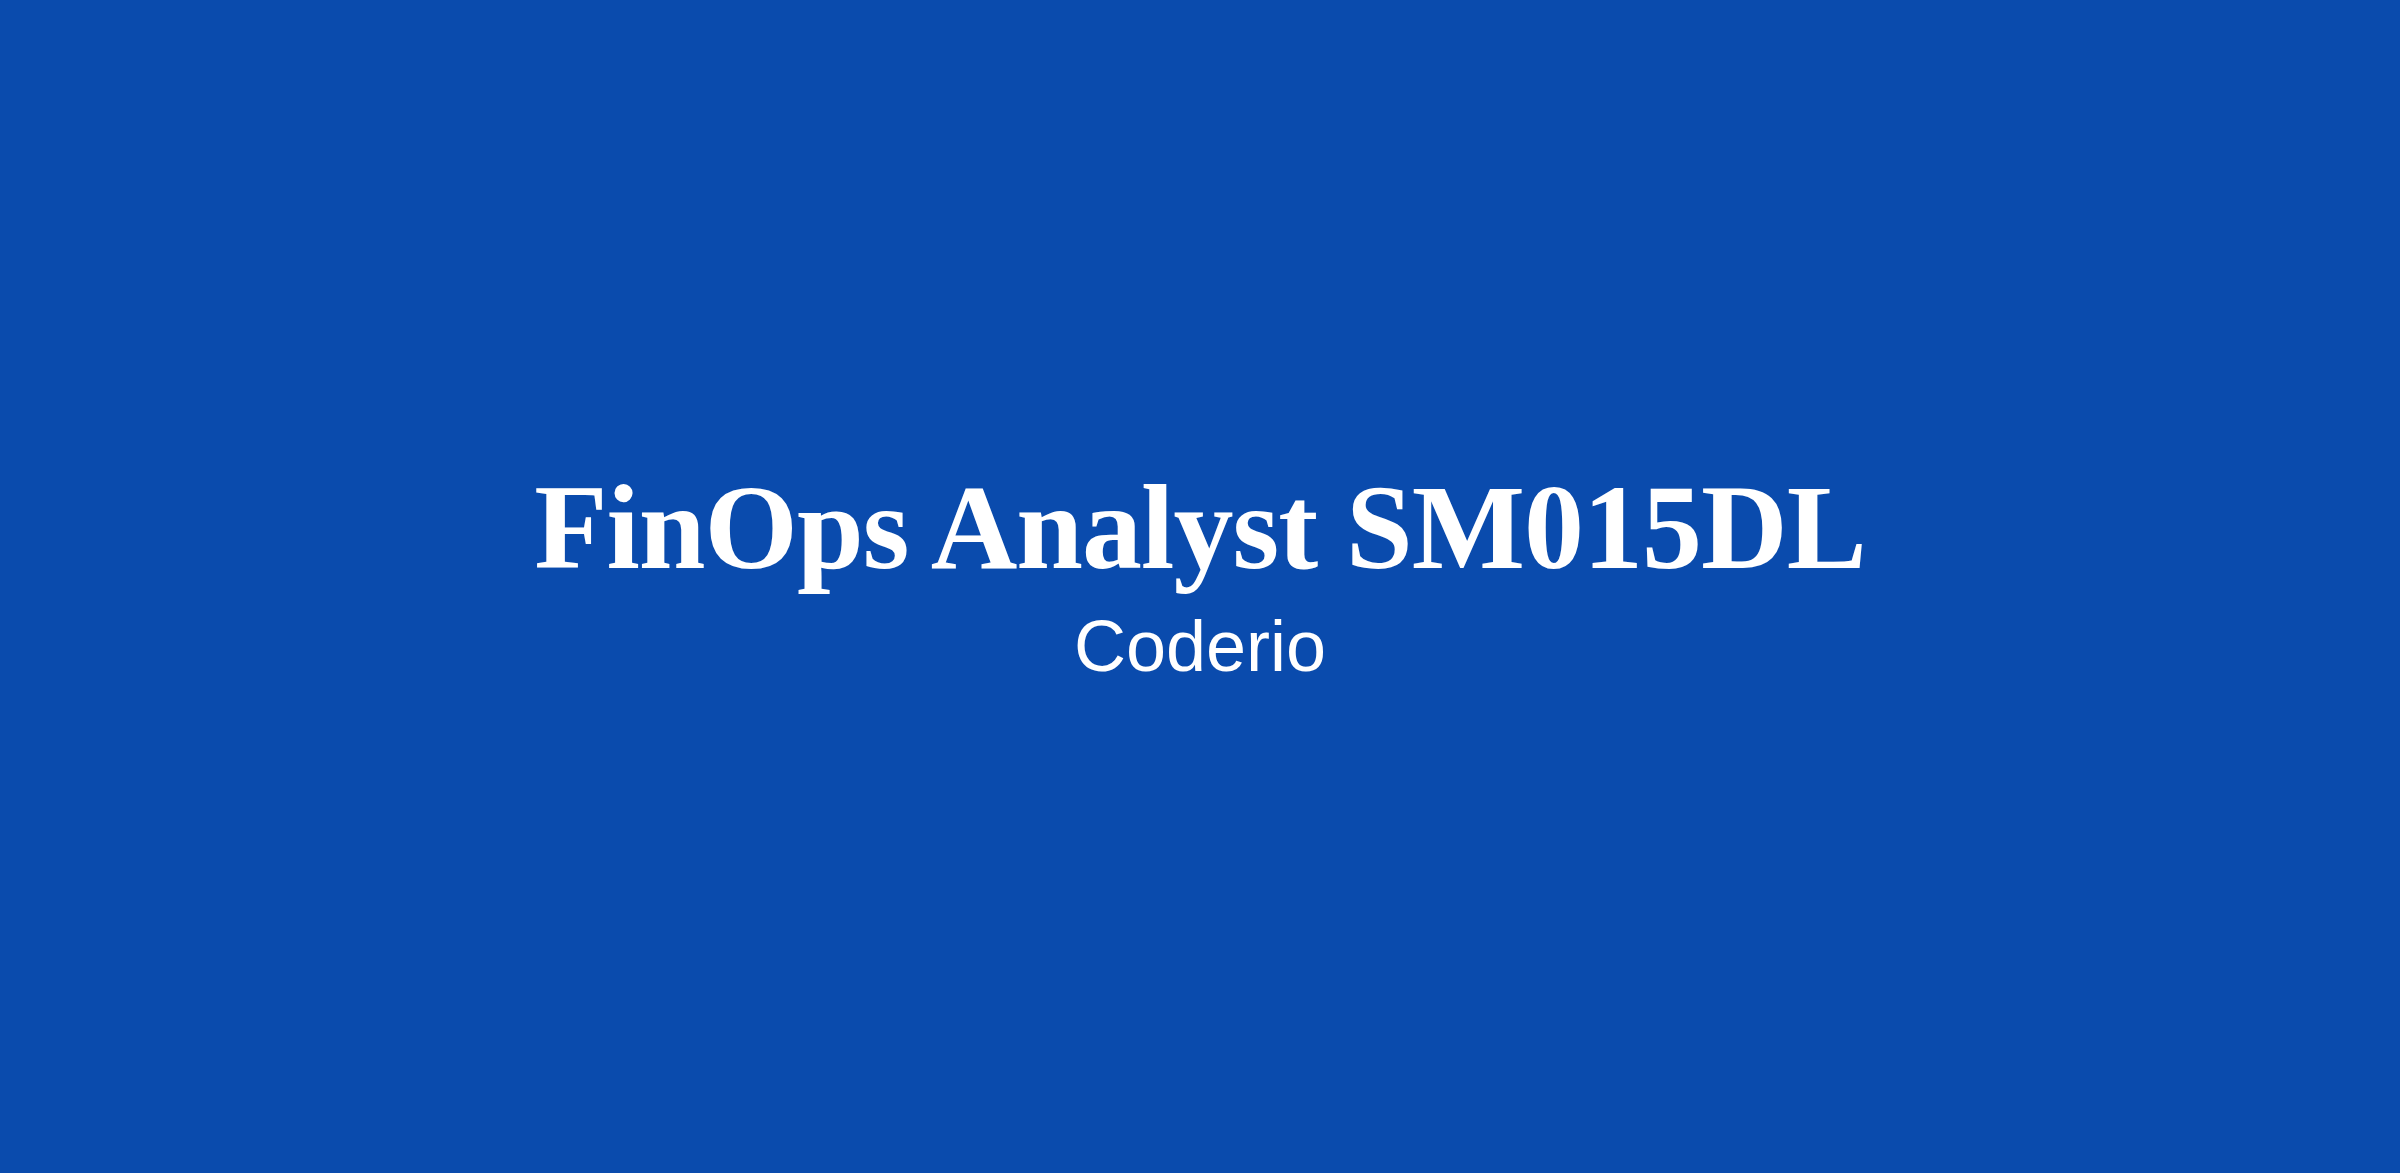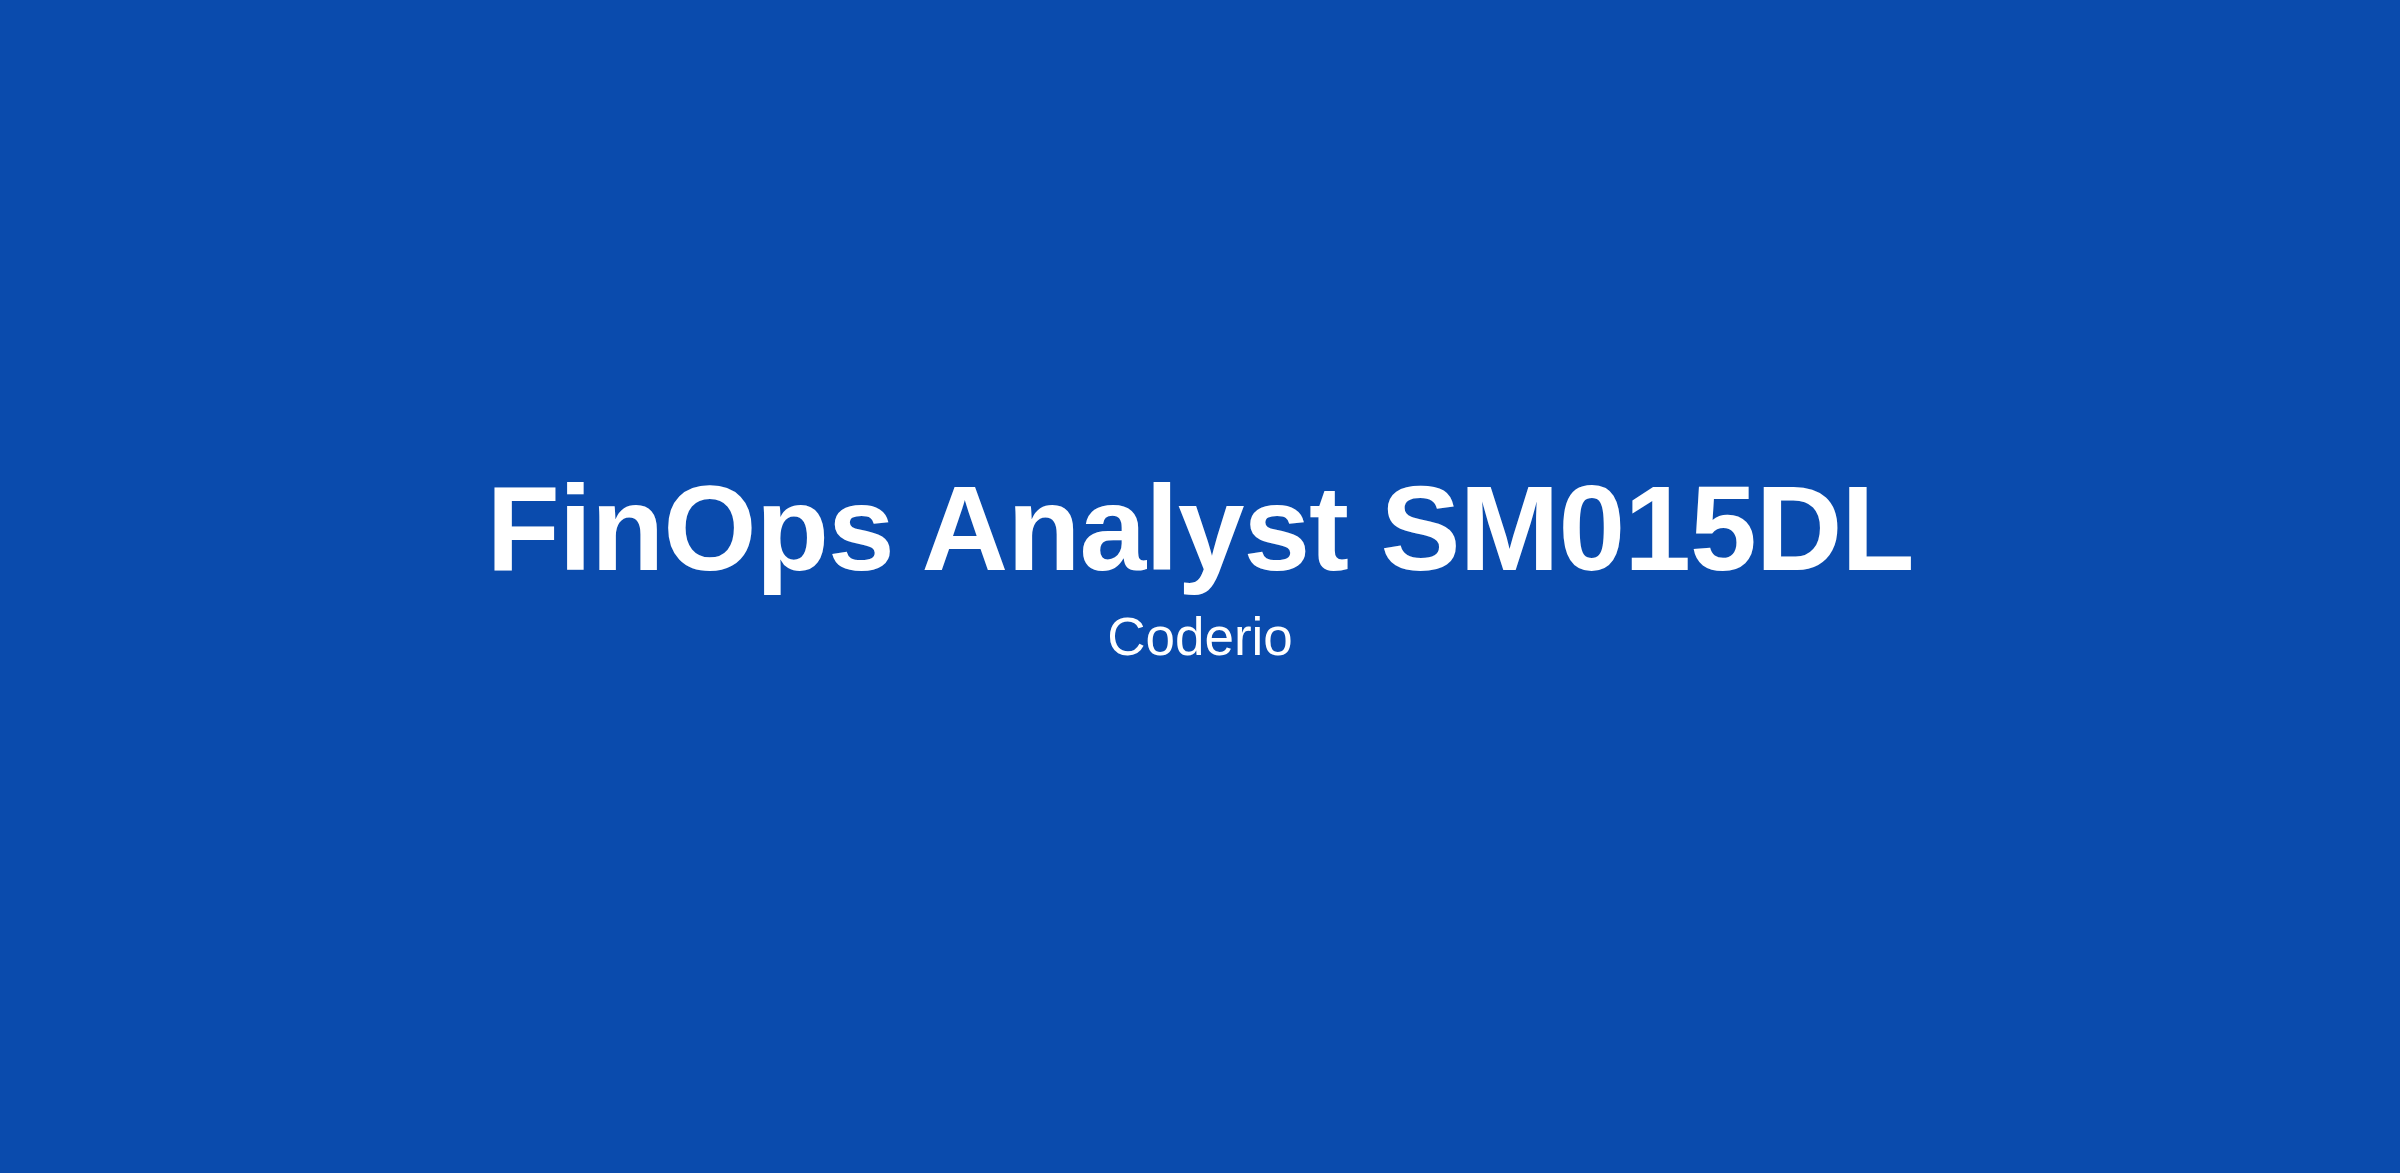--- a/index.html
+++ b/index.html
@@ -35,36 +35,36 @@
   .title-block {
     display: flex;
     flex-direction: column;
     align-items: center;
     width: 100%;
   }
 
   .card-title {
     margin: 0;
     padding: 0;
-    font-family: Liberation Sans, sans-serif;
+    font-family: Liberation Serif, serif;
     font-size: 120px;
     font-weight: 700;
     line-height: 1.0;
     letter-spacing: -1px;
     color: #FFFFFF;
     text-align: center;
     white-space: nowrap;
   }
 
   .card-subtitle {
     margin: 16px;
     padding: 0;
     margin-top: 22px;
     font-family: "Liberation Sans", "DejaVu Sans", sans-serif;
-    font-size: 53px;
+    font-size: 72px;
     font-weight: 400;
     line-height: 1.0;
     letter-spacing: 0px;
     color: #FFFFFF;
     text-align: center;
     white-space: nowrap;
   }
 </style>
 </head>
 <body style="background: rgb(10, 75, 173);">

